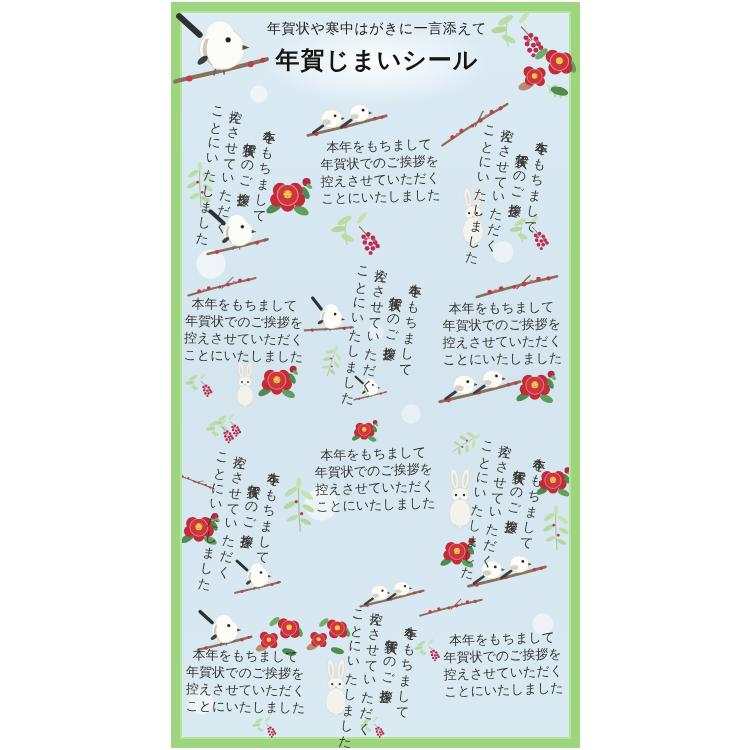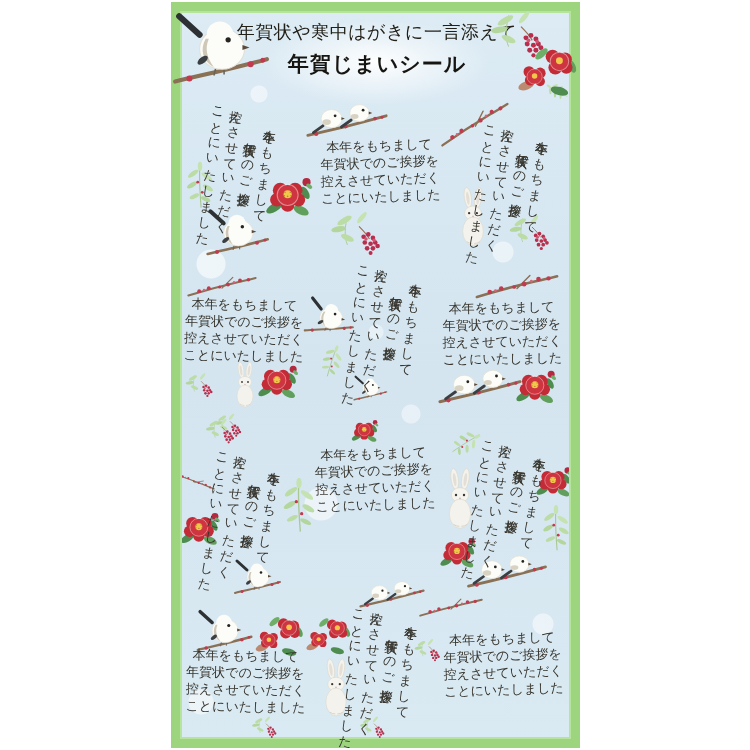--- a/index.html
+++ b/index.html
@@ -24,22 +24,22 @@
       radial-gradient(circle at 240px 412px, rgba(255,255,255,.45) 0 9px,  rgba(255,255,255,0) 10px),
       radial-gradient(circle at 88px 92px,   rgba(255,255,255,.50) 0 8px,  rgba(255,255,255,0) 9px),
       radial-gradient(circle at 205px 330px, rgba(255,255,255,.40) 0 7px,  rgba(255,255,255,0) 8px),
       linear-gradient(180deg,#dcebf4 0%,#d4e5f0 50%,#daeaf3 100%);
   }
   
   #frame{position:absolute;inset:0;border:9px solid #9dd57e;box-shadow:inset 0 0 0 2px #b7e49c;pointer-events:none;z-index:3;}
 
   
   #header{position:absolute;left:58px;top:18px;width:296px;text-align:center;z-index:4;color:#1d1c1a;}
-  #header .subtitle{font-size:18px;letter-spacing:.5px;color:#222018;white-space:nowrap;}
-  #header .title{margin-top:6px;font-size:21px;font-weight:bold;letter-spacing:1px;color:#161511;white-space:nowrap;}
+  #header .subtitle{font-size:14px;letter-spacing:.5px;color:#222018;white-space:nowrap;}
+  #header .title{margin-top:6px;font-size:24px;font-weight:bold;letter-spacing:1px;color:#161511;white-space:nowrap;}
 
   
   .sticker{position:absolute;z-index:4;color:#38362f;}
   .sticker div{white-space:nowrap;}
   .sticker.h{font-size:13px;line-height:17px;text-align:center;}
   .sticker.v{writing-mode:vertical-rl;font-size:13px;line-height:1.38;letter-spacing:1px;text-align:center;}
 
   
   .deco{position:absolute;z-index:2;overflow:visible;}
   .deco.top{z-index:4;}

